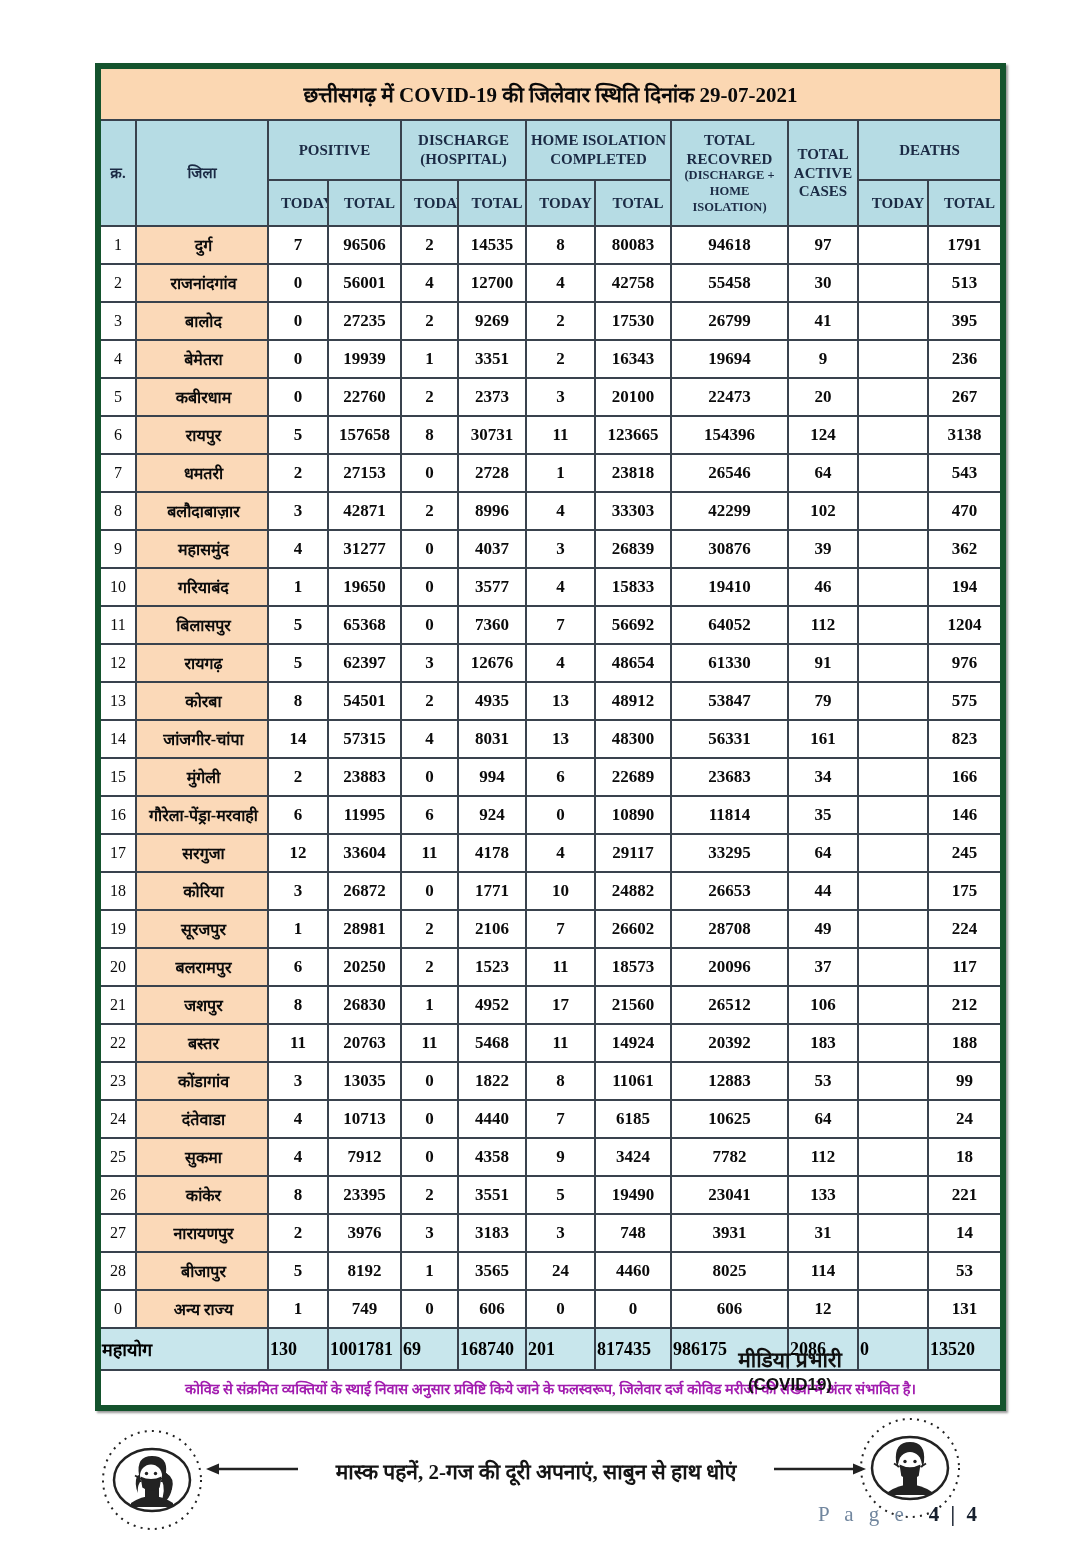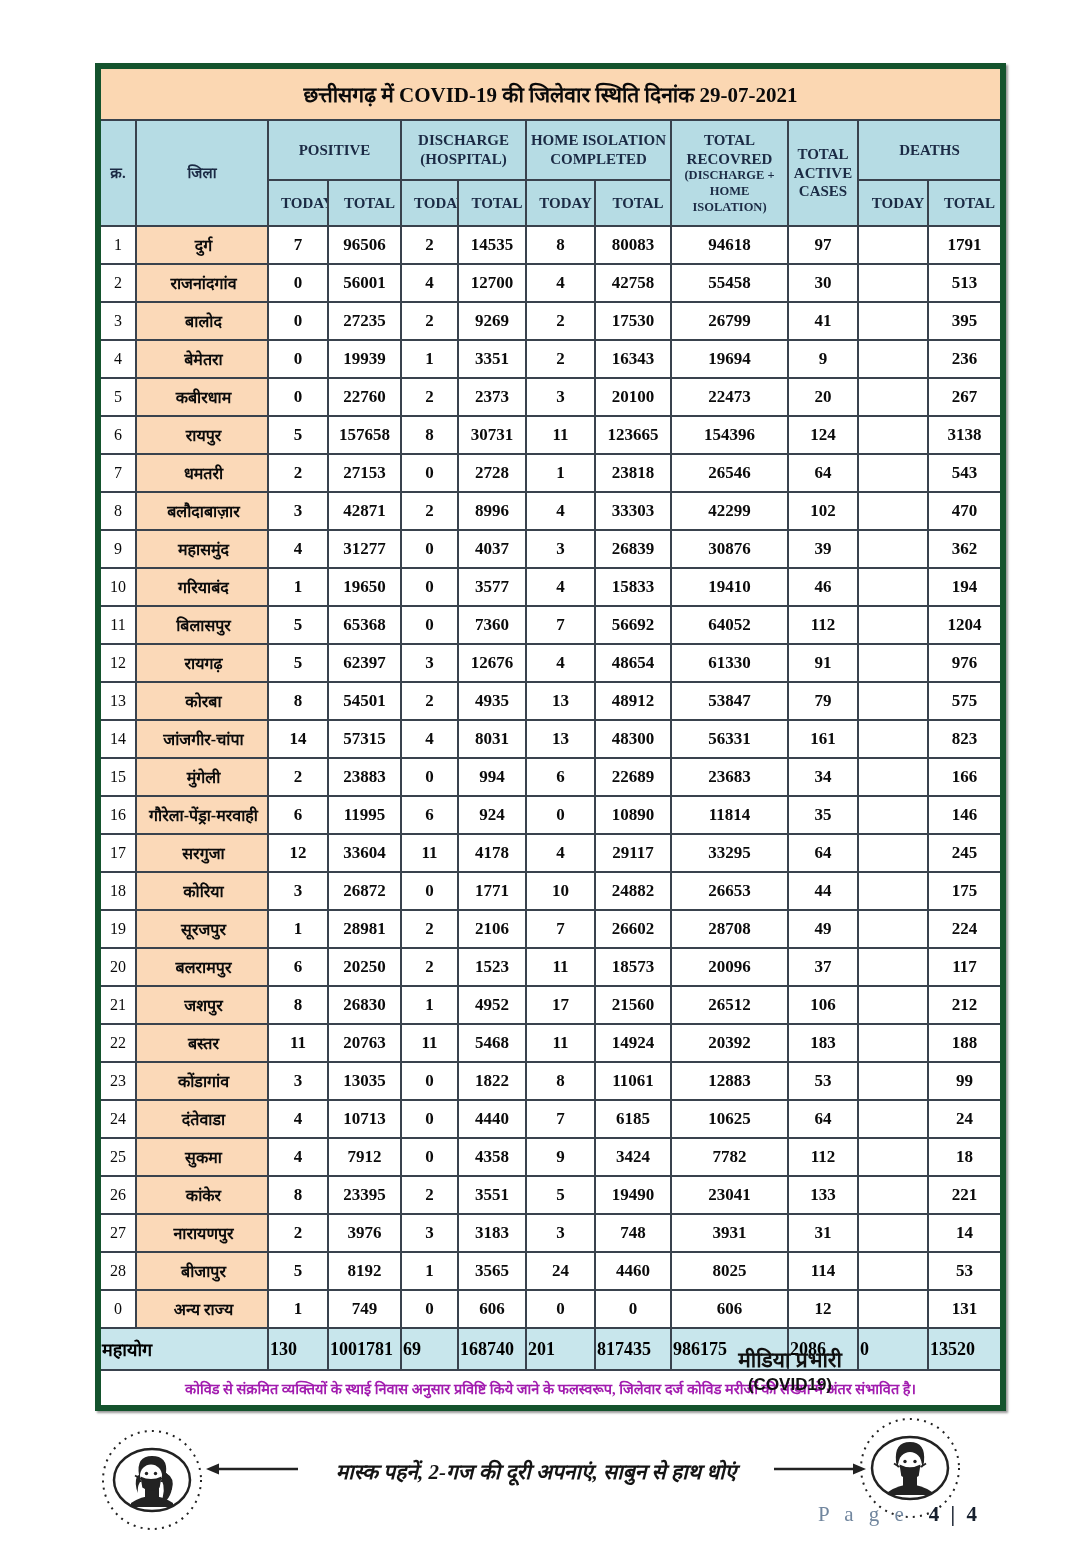--- a/index.html
+++ b/index.html
@@ -30,21 +30,21 @@
   .signature{position:absolute;left:580px;top:1346px;width:420px;text-align:center;
         color:#101010;font-weight:bold;}
   .sig-l1{font-size:21px;line-height:1.35;}
   .sig-l2{font-size:21px;line-height:1.35;}
   .sig-l3{font-size:17px;font-family:"Liberation Sans","DejaVu Sans",sans-serif;line-height:1.3;}
   
   .mask-icon{position:absolute;width:104px;height:104px;}
   .mask-icon.left{left:100px;top:1428px;}
   .mask-icon.right{left:858px;top:1416px;}
   .banner-row{position:absolute;left:206px;top:1448px;width:660px;height:46px;
-        display:flex;align-items:center;gap:0;font-style:italic;}
+        display:flex;align-items:center;gap:0;}
   .banner-msg{flex:1;text-align:center;font-weight:bold;font-size:21px;color:#141414;white-space:nowrap;}
   
   .page-label{position:absolute;left:818px;top:1502px;font-size:21px;white-space:nowrap;}
   .page-word{color:#71869e;letter-spacing:5px;margin-right:20px;}
   .page-num{color:#17202e;font-weight:bold;letter-spacing:3px;}
 </style>
 </head>
 <body>
 
 <div class="page">

